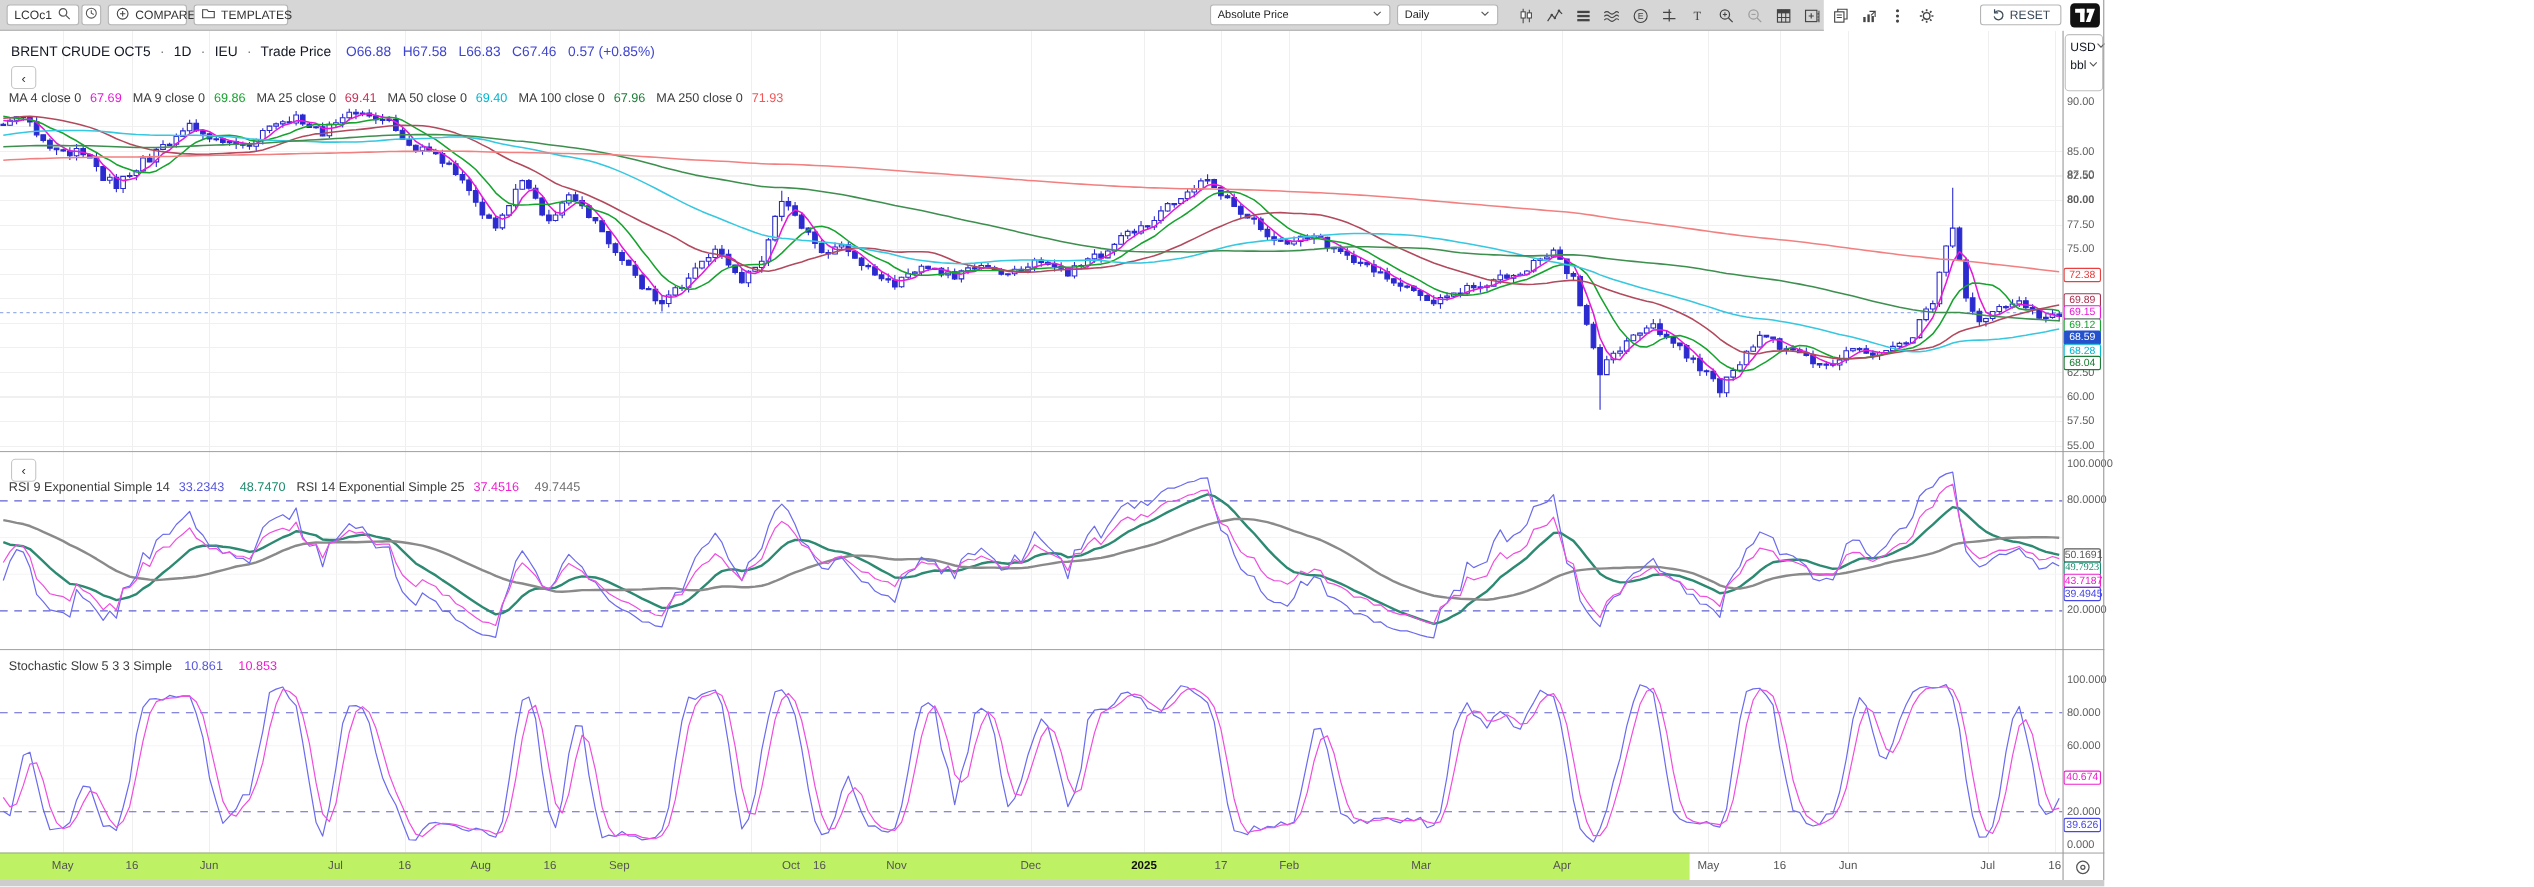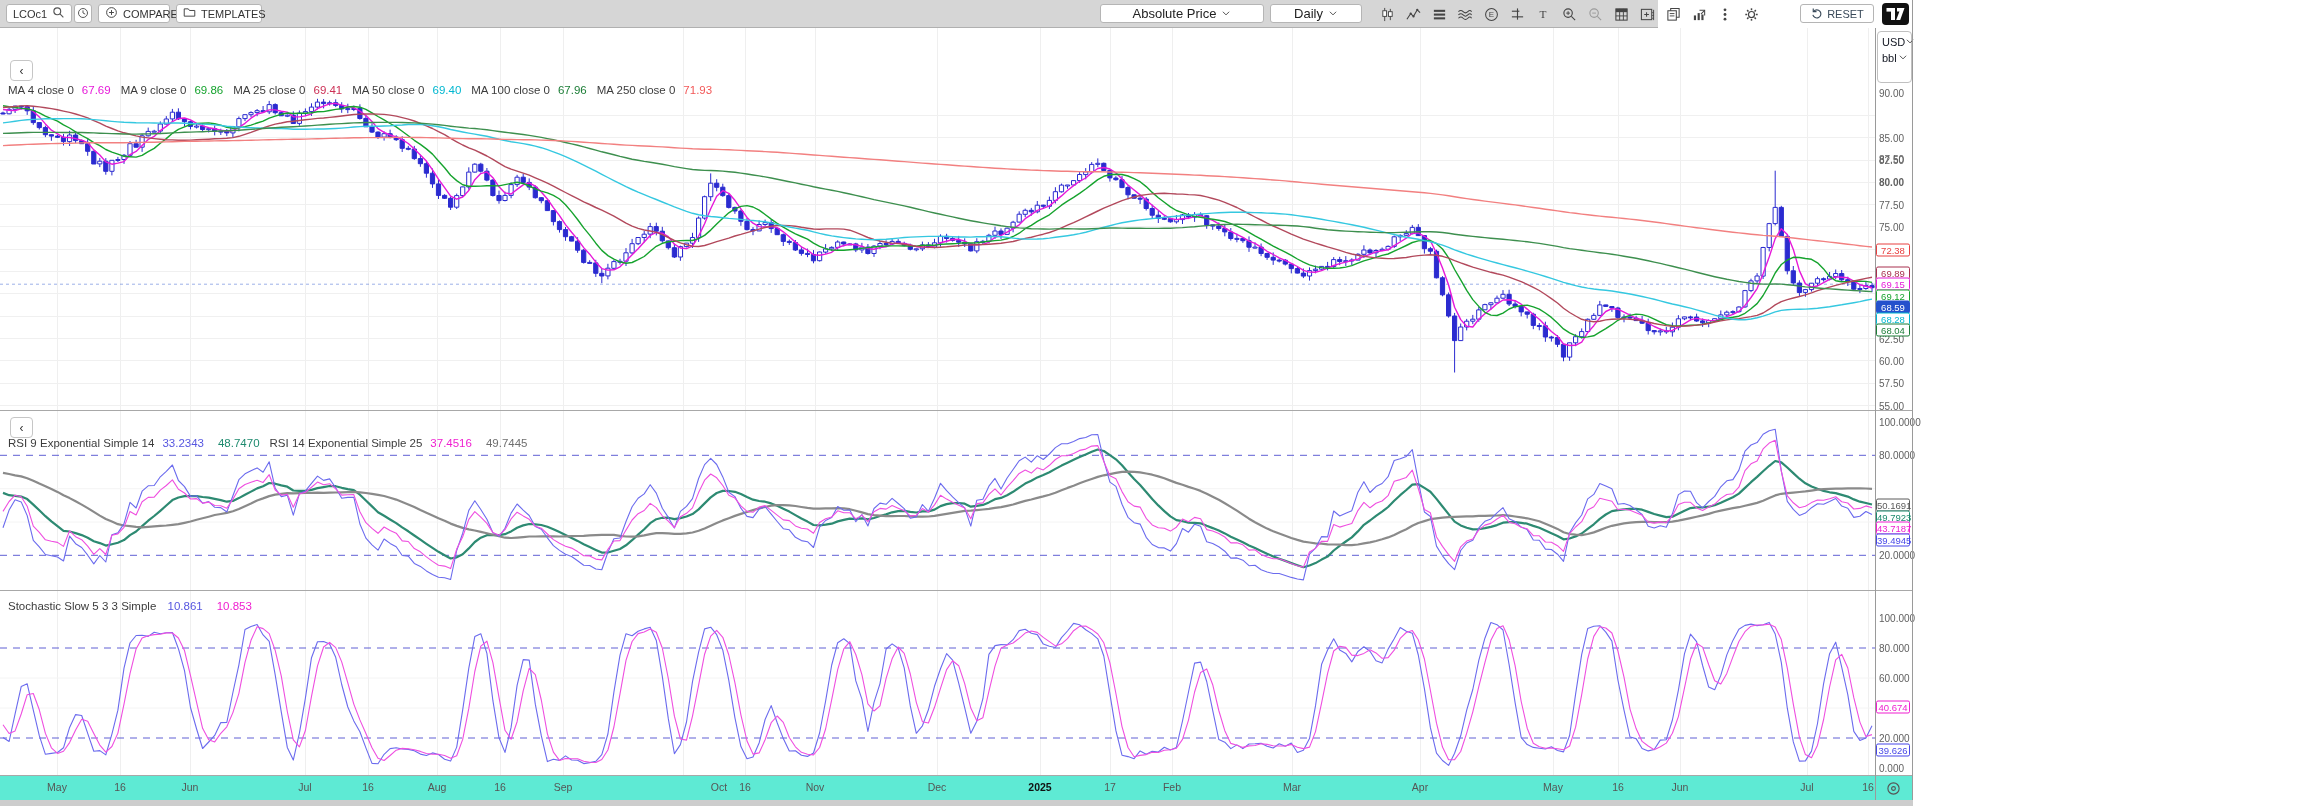--- a/index.html
+++ b/index.html
@@ -5,21 +5,21 @@
   html,body{margin:0;padding:0}
   body{width:2304px;height:806px;background:#fff;font-family:"Liberation Sans",sans-serif;
        overflow:hidden;position:relative;-webkit-font-smoothing:antialiased}
   .app{position:absolute;left:0;top:0;width:2304px;height:806px}
   
   .toolbar{position:absolute;left:0;top:0;width:1658px;height:28px;background:#d6d6d6;
            border-bottom:1px solid #b0b0b0;box-sizing:border-box;z-index:30}
   .tb-box{position:absolute;top:4px;height:19px;background:#fff;border:1px solid #b5b5b5;
           border-radius:3px;display:flex;align-items:center;font-size:11px;color:#333;
           box-sizing:border-box;padding:0 6px;gap:5px;cursor:pointer;white-space:nowrap}
-  .tb-select{justify-content:center;font-size:13px;color:#222}
+  .tb-select{justify-content:space-between;font-size:10px;color:#222}
   .tb-iconrow{position:absolute;left:1374px;top:0;height:28px;display:flex;align-items:center}
   .tb-icon{width:26px;height:28px;display:flex;align-items:center;justify-content:center;color:#444;cursor:pointer}
   .tb-icon.faded{opacity:.4}
   .tv-logo{position:absolute;left:1882px;top:3px;width:27px;height:22px;background:#111;
            border-radius:4px;display:flex;align-items:center;justify-content:center}
   
   .plot-svg{position:absolute;left:0;z-index:1}
   .divider{position:absolute;left:0;width:1913px;height:1px;background:#a8a8a8;z-index:6}
   .vborder{position:absolute;top:0;width:1px;background:#9a9a9a;z-index:6}
   .legend{position:absolute;z-index:10;white-space:nowrap;font-size:11.5px;color:#3c3c3c}
@@ -33,21 +33,21 @@
                 font-size:12px;color:#333;cursor:pointer}
   
   .axis-col{position:absolute;left:1876px;top:28px;width:36px;height:632px;background:#fff;z-index:5}
   .unit-box{position:absolute;left:1px;top:3px;width:33px;height:50px;border:1px solid #c0c0c0;
             border-radius:4px;background:#fff;font-size:11px;color:#131722}
   .unit-row{display:flex;align-items:center;justify-content:space-between;padding:4px 3px 0 4px;cursor:pointer}
   .tick{position:absolute;left:3px;font-size:10px;color:#5f5f5f;transform:translateY(-50%);white-space:nowrap}
   .plabel{position:absolute;left:0px;width:34px;box-sizing:border-box;font-size:9.5px;text-align:center;
           border:1px solid;border-radius:2px;background:#fff;line-height:11px;transform:translateY(-50%);z-index:7}
   
-  .time-axis{position:absolute;left:0;top:775px;width:1913px;height:25px;background:#5eead4;z-index:5}
+  .time-axis{position:absolute;left:0;top:775px;width:1536px;height:25px;background:#bef264;z-index:5}
   .tlabel{position:absolute;top:6px;transform:translateX(-50%);font-size:10.5px;color:#555}
   .tlabel.strong{color:#111;font-weight:bold}
   .corner-icon{position:absolute;left:1884px;top:779px;width:18px;height:18px;z-index:8;display:flex;
                align-items:center;justify-content:center;color:#444;cursor:pointer}
   .hscrollbar{position:absolute;left:0;top:800px;width:1913px;height:6px;background:#cdcdcd;z-index:9}
 </style>
 </head>
 <body>
 
 <div class="app">
@@ -274,20 +274,34 @@
       <path d="M7.0,81.3h4.2v4.5h-4.2zM13.0,78.1h4.2v3.2h-4.2zM67.5,107.0h4.2v6.6h-4.2zM97.7,133.2h4.2v2.7h-4.2zM109.8,132.3h4.2v11.0h-4.2zM115.8,131.5h4.2v1.0h-4.2zM121.9,127.3h4.2v4.2h-4.2zM127.9,115.7h4.2v11.6h-4.2zM140.0,107.8h4.2v11.4h-4.2zM146.1,103.4h4.2v4.4h-4.2zM152.1,103.2h4.2v1.0h-4.2zM158.2,96.0h4.2v7.1h-4.2zM164.2,91.0h4.2v5.1h-4.2zM170.3,84.2h4.2v6.7h-4.2zM194.5,98.1h4.2v1.0h-4.2zM206.6,100.7h4.2v1.0h-4.2zM230.8,98.8h4.2v6.1h-4.2zM236.8,90.6h4.2v8.2h-4.2zM242.9,86.7h4.2v3.9h-4.2zM248.9,84.6h4.2v2.1h-4.2zM255.0,82.7h4.2v1.9h-4.2zM267.1,76.6h4.2v7.2h-4.2zM285.2,87.2h4.2v1.0h-4.2zM297.3,85.1h4.2v10.3h-4.2zM303.3,83.6h4.2v1.6h-4.2zM309.4,79.1h4.2v4.5h-4.2zM315.4,74.1h4.2v5.0h-4.2zM327.5,74.7h4.2v1.0h-4.2zM345.7,80.6h4.2v1.0h-4.2zM351.7,80.5h4.2v1.0h-4.2zM382.0,105.7h4.2v3.4h-4.2zM454.6,167.6h4.2v11.6h-4.2zM460.6,158.9h4.2v8.7h-4.2zM466.7,144.1h4.2v14.9h-4.2zM472.7,136.2h4.2v7.9h-4.2zM502.9,167.4h4.2v5.1h-4.2zM509.0,156.6h4.2v10.8h-4.2zM515.0,149.2h4.2v7.4h-4.2zM605.8,240.2h4.2v7.7h-4.2zM611.8,233.6h4.2v6.7h-4.2zM617.9,233.3h4.2v1.0h-4.2zM623.9,224.8h4.2v8.4h-4.2zM630.0,215.7h4.2v9.2h-4.2zM636.0,209.5h4.2v6.2h-4.2zM642.1,206.2h4.2v3.3h-4.2zM648.1,198.6h4.2v7.5h-4.2zM678.3,218.6h4.2v10.4h-4.2zM684.4,215.1h4.2v3.5h-4.2zM690.4,209.5h4.2v5.7h-4.2zM696.5,190.1h4.2v19.4h-4.2zM702.5,168.7h4.2v21.4h-4.2zM708.6,155.2h4.2v13.5h-4.2zM757.0,196.5h4.2v6.4h-4.2zM763.0,194.6h4.2v1.9h-4.2zM817.5,224.0h4.2v8.7h-4.2zM823.5,220.9h4.2v3.2h-4.2zM829.6,219.4h4.2v1.5h-4.2zM835.6,214.0h4.2v5.4h-4.2zM847.7,215.9h4.2v1.0h-4.2zM859.8,219.1h4.2v2.8h-4.2zM871.9,218.1h4.2v7.4h-4.2zM877.9,215.5h4.2v2.6h-4.2zM890.0,213.4h4.2v2.6h-4.2zM914.2,220.8h4.2v1.0h-4.2zM920.3,216.9h4.2v3.9h-4.2zM932.4,214.8h4.2v4.4h-4.2zM938.4,208.3h4.2v6.6h-4.2zM974.7,213.7h4.2v9.2h-4.2zM980.8,213.3h4.2v1.0h-4.2zM986.8,207.3h4.2v6.0h-4.2zM992.9,203.0h4.2v4.3h-4.2zM1005.0,200.2h4.2v6.2h-4.2zM1011.0,194.2h4.2v6.0h-4.2zM1017.1,186.2h4.2v7.9h-4.2zM1023.1,182.3h4.2v4.0h-4.2zM1035.2,177.2h4.2v6.6h-4.2zM1047.3,172.4h4.2v5.9h-4.2zM1053.3,163.7h4.2v8.7h-4.2zM1059.4,157.1h4.2v6.7h-4.2zM1065.4,157.0h4.2v1.0h-4.2zM1071.5,152.6h4.2v4.4h-4.2zM1077.5,146.5h4.2v6.1h-4.2zM1083.6,143.8h4.2v2.8h-4.2zM1089.6,136.4h4.2v7.4h-4.2zM1095.7,135.3h4.2v1.1h-4.2zM1174.3,191.6h4.2v2.2h-4.2zM1180.4,186.9h4.2v4.7h-4.2zM1192.5,186.6h4.2v2.5h-4.2zM1234.8,210.4h4.2v1.0h-4.2zM1252.9,219.1h4.2v1.0h-4.2zM1307.4,242.6h4.2v5.4h-4.2zM1313.4,241.2h4.2v1.4h-4.2zM1319.5,238.4h4.2v2.8h-4.2zM1331.6,231.6h4.2v7.0h-4.2zM1343.7,232.7h4.2v1.0h-4.2zM1349.7,232.0h4.2v1.0h-4.2zM1355.8,226.3h4.2v5.8h-4.2zM1361.8,222.0h4.2v4.3h-4.2zM1373.9,222.5h4.2v2.3h-4.2zM1380.0,221.3h4.2v1.2h-4.2zM1386.0,218.4h4.2v2.9h-4.2zM1392.1,208.8h4.2v9.6h-4.2zM1398.1,207.4h4.2v1.4h-4.2zM1404.2,205.6h4.2v1.7h-4.2zM1410.2,199.4h4.2v6.3h-4.2zM1458.6,299.0h4.2v13.6h-4.2zM1464.6,293.2h4.2v5.8h-4.2zM1470.7,291.2h4.2v2.0h-4.2zM1476.7,281.9h4.2v9.3h-4.2zM1482.8,276.6h4.2v5.2h-4.2zM1488.8,274.8h4.2v1.9h-4.2zM1494.9,270.2h4.2v4.6h-4.2zM1500.9,266.3h4.2v3.9h-4.2zM1567.5,314.8h4.2v14.3h-4.2zM1573.5,308.7h4.2v6.1h-4.2zM1579.6,303.6h4.2v5.1h-4.2zM1585.6,291.3h4.2v12.3h-4.2zM1591.7,287.4h4.2v3.9h-4.2zM1597.7,276.9h4.2v10.5h-4.2zM1621.9,289.0h4.2v1.0h-4.2zM1658.2,302.9h4.2v1.0h-4.2zM1670.3,299.2h4.2v4.6h-4.2zM1676.3,290.8h4.2v8.4h-4.2zM1682.4,288.9h4.2v1.9h-4.2zM1706.6,292.6h4.2v2.3h-4.2zM1712.6,290.7h4.2v1.9h-4.2zM1718.7,286.9h4.2v3.8h-4.2zM1724.7,284.2h4.2v2.7h-4.2zM1730.8,283.6h4.2v1.0h-4.2zM1736.8,279.0h4.2v4.7h-4.2zM1742.9,262.6h4.2v16.3h-4.2zM1748.9,252.9h4.2v9.7h-4.2zM1755.0,248.0h4.2v4.9h-4.2zM1761.0,219.5h4.2v28.6h-4.2zM1767.1,195.6h4.2v23.9h-4.2zM1773.1,179.4h4.2v16.2h-4.2zM1803.3,261.6h4.2v2.8h-4.2zM1809.4,255.2h4.2v6.4h-4.2zM1815.4,250.7h4.2v4.5h-4.2zM1827.5,248.4h4.2v2.7h-4.2zM1833.6,245.5h4.2v3.0h-4.2zM1857.8,260.5h4.2v1.0h-4.2zM1863.8,257.6h4.2v2.9h-4.2z" fill="#ffffff" stroke="#2b2bd0" stroke-width="1"></path>
       <path d="M0.9,85.0h4.2v1.0h-4.2zM19.1,78.1h4.2v1.0h-4.2zM25.1,78.7h4.2v4.1h-4.2zM31.2,82.8h4.2v11.8h-4.2zM37.2,94.6h4.2v5.0h-4.2zM43.3,99.6h4.2v7.1h-4.2zM49.3,106.7h4.2v1.4h-4.2zM55.4,108.1h4.2v1.2h-4.2zM61.4,109.3h4.2v4.3h-4.2zM73.5,107.0h4.2v5.6h-4.2zM79.6,112.6h4.2v3.1h-4.2zM85.6,115.7h4.2v7.6h-4.2zM91.7,123.3h4.2v12.7h-4.2zM103.7,133.2h4.2v10.1h-4.2zM134.0,115.7h4.2v3.5h-4.2zM176.3,84.2h4.2v6.6h-4.2zM182.4,90.9h4.2v2.8h-4.2zM188.4,93.7h4.2v4.7h-4.2zM200.5,98.1h4.2v3.4h-4.2zM212.6,100.7h4.2v2.4h-4.2zM218.7,103.1h4.2v1.0h-4.2zM224.7,103.2h4.2v1.7h-4.2zM261.0,82.7h4.2v1.1h-4.2zM273.1,76.6h4.2v8.1h-4.2zM279.1,84.7h4.2v3.1h-4.2zM291.2,87.2h4.2v8.3h-4.2zM321.5,74.1h4.2v1.5h-4.2zM333.6,74.7h4.2v2.7h-4.2zM339.6,77.4h4.2v3.5h-4.2zM357.8,80.5h4.2v10.0h-4.2zM363.8,90.4h4.2v8.4h-4.2zM369.9,98.9h4.2v5.2h-4.2zM375.9,104.1h4.2v4.9h-4.2zM388.0,105.7h4.2v3.3h-4.2zM394.1,109.0h4.2v2.7h-4.2zM400.1,111.7h4.2v8.6h-4.2zM406.2,120.3h4.2v1.0h-4.2zM412.2,121.0h4.2v9.6h-4.2zM418.3,130.6h4.2v5.1h-4.2zM424.3,135.7h4.2v9.5h-4.2zM430.4,145.2h4.2v10.7h-4.2zM436.4,155.9h4.2v11.5h-4.2zM442.5,167.4h4.2v2.9h-4.2zM448.5,170.3h4.2v8.9h-4.2zM478.7,136.2h4.2v7.0h-4.2zM484.8,143.2h4.2v8.9h-4.2zM490.8,152.1h4.2v15.4h-4.2zM496.9,167.5h4.2v5.1h-4.2zM521.1,149.2h4.2v5.2h-4.2zM527.1,154.4h4.2v4.7h-4.2zM533.2,159.1h4.2v10.6h-4.2zM539.2,169.7h4.2v3.0h-4.2zM545.3,172.7h4.2v9.9h-4.2zM551.3,182.6h4.2v11.0h-4.2zM557.4,193.6h4.2v8.0h-4.2zM563.4,201.6h4.2v7.1h-4.2zM569.5,208.7h4.2v4.4h-4.2zM575.5,213.2h4.2v9.0h-4.2zM581.6,222.2h4.2v12.2h-4.2zM587.6,234.4h4.2v1.0h-4.2zM593.7,234.9h4.2v10.4h-4.2zM599.7,245.3h4.2v2.7h-4.2zM654.1,198.6h4.2v4.6h-4.2zM660.2,203.2h4.2v9.6h-4.2zM666.2,212.9h4.2v6.8h-4.2zM672.3,219.7h4.2v9.3h-4.2zM714.6,155.2h4.2v4.1h-4.2zM720.7,159.2h4.2v8.4h-4.2zM726.7,167.6h4.2v11.8h-4.2zM732.8,179.4h4.2v3.6h-4.2zM738.8,183.0h4.2v10.3h-4.2zM744.9,193.4h4.2v8.2h-4.2zM750.9,201.6h4.2v1.3h-4.2zM769.1,194.6h4.2v6.0h-4.2zM775.1,200.6h4.2v6.1h-4.2zM781.2,206.7h4.2v6.7h-4.2zM787.2,213.4h4.2v1.0h-4.2zM793.3,214.5h4.2v7.5h-4.2zM799.3,221.9h4.2v3.5h-4.2zM805.4,225.4h4.2v1.1h-4.2zM811.4,226.5h4.2v6.3h-4.2zM841.6,214.0h4.2v2.0h-4.2zM853.7,215.9h4.2v6.0h-4.2zM865.8,219.1h4.2v6.4h-4.2zM884.0,215.5h4.2v1.0h-4.2zM896.1,213.4h4.2v2.0h-4.2zM902.1,215.4h4.2v1.9h-4.2zM908.2,217.3h4.2v4.0h-4.2zM926.3,216.9h4.2v2.3h-4.2zM944.5,208.3h4.2v2.2h-4.2zM950.5,210.5h4.2v1.9h-4.2zM956.6,212.4h4.2v1.8h-4.2zM962.6,214.2h4.2v1.7h-4.2zM968.7,215.9h4.2v7.0h-4.2zM998.9,203.0h4.2v3.4h-4.2zM1029.2,182.3h4.2v1.5h-4.2zM1041.2,177.2h4.2v1.1h-4.2zM1101.7,135.3h4.2v7.2h-4.2zM1107.8,142.4h4.2v7.5h-4.2zM1113.8,150.0h4.2v1.7h-4.2zM1119.9,151.7h4.2v7.9h-4.2zM1125.9,159.5h4.2v7.3h-4.2zM1132.0,166.8h4.2v3.4h-4.2zM1138.0,170.2h4.2v1.0h-4.2zM1144.1,171.1h4.2v9.4h-4.2zM1150.1,180.5h4.2v6.7h-4.2zM1156.2,187.2h4.2v3.2h-4.2zM1162.2,190.3h4.2v1.0h-4.2zM1168.3,190.7h4.2v3.1h-4.2zM1186.4,186.9h4.2v2.2h-4.2zM1198.5,186.6h4.2v1.0h-4.2zM1204.6,187.7h4.2v9.2h-4.2zM1210.6,196.8h4.2v1.3h-4.2zM1216.7,198.1h4.2v2.4h-4.2zM1222.7,200.5h4.2v3.4h-4.2zM1228.7,204.0h4.2v6.5h-4.2zM1240.8,210.4h4.2v2.3h-4.2zM1246.9,212.7h4.2v6.5h-4.2zM1259.0,219.1h4.2v6.4h-4.2zM1265.0,225.5h4.2v3.8h-4.2zM1271.1,229.3h4.2v2.8h-4.2zM1277.1,232.1h4.2v1.0h-4.2zM1283.2,232.2h4.2v3.9h-4.2zM1289.2,236.1h4.2v4.5h-4.2zM1295.3,240.6h4.2v4.5h-4.2zM1301.3,245.1h4.2v3.0h-4.2zM1325.5,238.4h4.2v1.0h-4.2zM1337.6,231.6h4.2v1.9h-4.2zM1367.9,222.0h4.2v2.9h-4.2zM1416.2,199.4h4.2v8.2h-4.2zM1422.3,207.6h4.2v13.1h-4.2zM1428.3,220.7h4.2v2.5h-4.2zM1434.4,223.3h4.2v26.5h-4.2zM1440.4,249.8h4.2v17.0h-4.2zM1446.5,266.8h4.2v21.2h-4.2zM1452.5,288.0h4.2v24.6h-4.2zM1507.0,266.3h4.2v9.7h-4.2zM1513.0,276.0h4.2v2.5h-4.2zM1519.1,278.5h4.2v5.4h-4.2zM1525.1,283.9h4.2v2.3h-4.2zM1531.2,286.2h4.2v11.2h-4.2zM1537.2,297.5h4.2v1.0h-4.2zM1543.3,297.8h4.2v11.2h-4.2zM1549.3,309.0h4.2v1.0h-4.2zM1555.4,309.6h4.2v6.7h-4.2zM1561.4,316.3h4.2v12.8h-4.2zM1603.7,276.9h4.2v1.5h-4.2zM1609.8,278.5h4.2v1.5h-4.2zM1615.8,280.0h4.2v9.4h-4.2zM1627.9,289.0h4.2v1.1h-4.2zM1634.0,290.1h4.2v2.5h-4.2zM1640.0,292.6h4.2v2.6h-4.2zM1646.1,295.2h4.2v7.4h-4.2zM1652.1,302.6h4.2v1.2h-4.2zM1664.2,302.9h4.2v1.0h-4.2zM1688.4,288.9h4.2v1.0h-4.2zM1694.5,289.0h4.2v4.0h-4.2zM1700.5,292.9h4.2v1.9h-4.2zM1779.2,179.4h4.2v29.0h-4.2zM1785.2,208.4h4.2v34.4h-4.2zM1791.2,242.8h4.2v12.1h-4.2zM1797.3,255.0h4.2v9.5h-4.2zM1821.5,250.7h4.2v1.0h-4.2zM1839.6,245.5h4.2v6.3h-4.2zM1845.7,251.7h4.2v1.7h-4.2zM1851.7,253.5h4.2v7.7h-4.2zM1869.9,257.6h4.2v2.1h-4.2z" fill="#2b2bd0" stroke="#2b2bd0" stroke-width="1"></path>
       <path d="M3.0,81.5L9.1,82.3L15.1,82.5L21.2,80.9L27.2,80.2L33.3,83.5L39.3,88.9L45.4,95.9L51.4,102.2L57.5,105.9L63.5,109.4L69.6,109.5L75.6,110.6L81.7,112.2L87.7,114.6L93.8,121.9L99.8,127.0L105.8,133.9L111.9,136.2L117.9,135.1L124.0,133.6L130.0,126.7L136.1,123.4L142.1,117.5L148.2,111.5L154.2,108.4L160.3,102.6L166.3,98.4L172.4,93.6L178.4,90.5L184.5,90.0L190.5,91.8L196.6,95.3L202.6,97.9L208.7,99.7L214.7,100.8L220.8,102.1L226.8,103.0L232.9,102.5L238.9,99.4L245.0,95.3L251.0,90.2L257.1,86.2L263.1,84.5L269.2,81.9L275.2,81.9L281.3,83.2L287.3,84.1L293.3,88.8L299.4,88.9L305.4,87.9L311.5,85.8L317.5,80.5L323.6,78.1L329.6,75.9L335.7,75.4L341.7,77.1L347.8,78.4L353.8,79.8L359.9,83.1L365.9,87.6L372.0,93.5L378.0,100.6L384.1,104.4L390.1,107.0L396.2,108.9L402.2,111.7L408.3,115.5L414.3,120.9L420.4,126.9L426.4,133.1L432.5,141.9L438.5,151.1L444.6,159.7L450.6,168.2L456.7,171.2L462.7,169.0L468.8,162.5L474.8,151.7L480.8,145.6L486.9,143.9L492.9,149.7L499.0,158.8L505.0,164.9L511.1,166.0L517.1,161.4L523.2,156.9L529.2,154.8L535.3,158.1L541.3,164.0L547.4,171.0L553.4,179.6L559.5,187.6L565.5,196.6L571.6,204.3L577.6,211.4L583.7,219.6L589.7,226.2L595.8,234.2L601.8,240.6L607.9,242.1L613.9,241.8L620.0,238.8L626.0,233.0L632.1,226.8L638.1,220.8L644.2,214.0L650.2,207.5L656.3,204.4L662.3,205.2L668.3,208.6L674.4,216.2L680.4,220.0L686.5,220.6L692.5,218.1L698.6,208.3L704.6,195.8L710.7,180.8L716.7,168.3L722.8,162.7L728.8,165.3L734.9,172.3L740.9,180.9L747.0,189.4L753.0,195.2L759.1,198.6L765.1,198.9L771.2,198.6L777.2,199.6L783.3,203.8L789.3,208.8L795.4,214.1L801.4,218.8L807.5,222.1L813.5,226.7L819.6,227.2L825.6,226.1L831.7,224.3L837.7,219.6L843.8,217.5L849.8,216.3L855.8,216.9L861.9,218.2L867.9,220.6L874.0,221.2L880.0,219.6L886.1,218.8L892.1,215.8L898.2,215.1L904.2,215.5L910.3,216.8L916.3,218.7L922.4,219.0L928.4,219.5L934.5,217.9L940.5,214.8L946.6,213.2L952.6,211.5L958.7,211.3L964.7,213.2L970.8,216.3L976.8,216.7L982.9,216.4L988.9,214.3L995.0,209.3L1001.0,207.5L1007.1,204.2L1013.1,200.9L1019.2,196.8L1025.2,190.7L1031.3,186.6L1037.3,182.4L1043.3,180.4L1049.4,177.9L1055.4,172.9L1061.5,167.9L1067.5,162.5L1073.6,157.6L1079.6,153.3L1085.7,150.0L1091.7,144.8L1097.8,140.5L1103.8,139.5L1109.9,141.0L1115.9,144.8L1122.0,150.9L1128.0,157.0L1134.1,162.0L1140.1,166.9L1146.2,172.1L1152.2,177.2L1158.3,182.3L1164.3,187.2L1170.4,190.5L1176.4,191.6L1182.5,190.7L1188.5,190.3L1194.6,188.6L1200.6,187.6L1206.7,190.1L1212.7,192.3L1218.8,195.8L1224.8,199.9L1230.8,203.3L1236.9,206.3L1242.9,209.4L1249.0,213.2L1255.0,215.4L1261.1,219.1L1267.1,223.3L1273.2,226.5L1279.2,229.8L1285.3,232.4L1291.3,235.3L1297.4,238.5L1303.4,242.4L1309.5,244.1L1315.5,244.2L1321.6,242.6L1327.6,240.2L1333.7,237.5L1339.7,235.6L1345.8,234.1L1351.8,232.5L1357.9,231.1L1363.9,228.3L1370.0,226.3L1376.0,223.9L1382.1,222.7L1388.1,221.8L1394.2,217.7L1400.2,214.0L1406.3,210.1L1412.3,205.3L1418.3,205.0L1424.4,208.3L1430.4,212.7L1436.5,225.3L1442.5,240.1L1448.6,257.0L1454.6,279.3L1460.7,291.6L1466.7,298.2L1472.8,299.0L1478.8,291.3L1484.9,285.7L1490.9,281.1L1497.0,275.8L1503.0,272.0L1509.1,271.8L1515.1,272.7L1521.2,276.2L1527.2,281.1L1533.3,286.5L1539.3,291.3L1545.4,297.6L1551.4,303.5L1557.5,308.2L1563.5,316.0L1569.6,317.5L1575.6,317.3L1581.7,314.1L1587.7,304.6L1593.8,297.7L1599.8,289.8L1605.8,283.5L1611.9,280.7L1617.9,281.2L1624.0,284.2L1630.0,287.1L1636.1,290.3L1642.1,291.7L1648.2,295.1L1654.2,298.5L1660.3,301.1L1666.3,303.2L1672.4,302.4L1678.4,299.2L1684.5,295.6L1690.5,291.9L1696.6,290.4L1702.6,291.4L1708.7,292.4L1714.7,292.8L1720.8,291.3L1726.8,288.6L1732.9,286.4L1738.9,283.4L1745.0,277.4L1751.0,269.5L1757.1,260.6L1763.1,245.8L1769.2,229.0L1775.2,210.6L1781.3,200.7L1787.3,206.5L1793.3,221.4L1799.4,242.6L1805.4,255.9L1811.5,259.0L1817.5,258.0L1823.6,254.6L1829.6,251.4L1835.7,248.9L1841.7,249.2L1847.8,249.8L1853.8,253.0L1859.9,256.7L1865.9,258.2L1872.0,259.8" fill="none" stroke="#e619d9" stroke-width="1.4" stroke-linejoin="round"></path>
       <path d="M3.0,77.7L9.1,78.8L15.1,79.5L21.2,80.4L27.2,80.8L33.3,82.4L39.3,84.8L45.4,88.1L51.4,90.6L57.5,93.2L63.5,96.8L69.6,100.0L75.6,103.8L81.7,107.5L87.7,110.6L93.8,114.7L99.8,117.6L105.8,121.5L111.9,124.1L117.9,126.1L124.0,128.3L130.0,128.7L136.1,129.1L142.1,127.4L148.2,123.7L154.2,120.4L160.3,115.2L166.3,110.6L172.4,105.3L178.4,101.3L184.5,98.8L190.5,96.5L196.6,95.4L202.6,95.2L208.7,94.9L214.7,95.7L220.8,97.1L226.8,99.4L232.9,100.3L238.9,99.9L245.0,98.6L251.0,97.1L257.1,95.0L263.1,93.2L269.2,90.2L275.2,88.2L281.3,86.3L287.3,85.0L293.3,85.5L299.4,85.3L305.4,85.2L311.5,84.8L317.5,83.7L323.6,83.6L329.6,82.5L335.7,81.4L341.7,80.7L347.8,79.0L353.8,78.5L359.9,79.2L365.9,81.4L372.0,84.8L378.0,88.5L384.1,91.9L390.1,95.5L396.2,98.9L402.2,103.3L408.3,107.8L414.3,112.3L420.4,116.4L426.4,120.9L432.5,126.1L438.5,133.0L444.6,139.8L450.6,147.3L456.7,152.6L462.7,156.8L468.8,158.3L474.8,158.3L480.8,158.1L486.9,157.7L492.9,157.7L499.0,157.9L505.0,156.6L511.1,155.4L517.1,154.3L523.2,155.5L529.2,158.0L535.3,160.9L541.3,163.2L547.4,164.9L553.4,167.3L559.5,171.0L565.5,176.8L571.6,183.9L577.6,191.5L583.7,199.9L589.7,207.1L595.8,215.2L601.8,222.4L607.9,227.6L613.9,231.2L620.0,233.9L626.0,235.2L632.1,234.5L638.1,231.7L644.2,228.5L650.2,223.3L656.3,218.3L662.3,215.3L668.3,213.8L674.4,213.3L680.4,212.6L686.5,212.5L692.5,212.5L698.6,210.7L704.6,207.4L710.7,202.1L716.7,196.1L722.8,190.3L728.8,184.8L734.9,180.9L740.9,178.4L747.0,177.6L753.0,179.0L759.1,182.1L765.1,186.5L771.2,191.1L777.2,195.4L783.3,199.2L789.3,202.7L795.4,205.8L801.4,208.5L807.5,211.1L813.5,215.2L819.6,218.4L825.6,220.7L831.7,222.1L837.7,222.2L843.8,222.3L849.8,221.7L855.8,221.3L861.9,220.4L867.9,219.6L874.0,219.0L880.0,218.4L886.1,218.0L892.1,217.9L898.2,217.9L904.2,218.0L910.3,218.0L916.3,218.1L922.4,217.2L928.4,217.3L934.5,217.2L940.5,216.4L946.6,216.0L952.6,215.7L958.7,215.4L964.7,214.8L970.8,215.0L976.8,214.7L982.9,214.0L988.9,213.2L995.0,212.6L1001.0,212.1L1007.1,210.8L1013.1,208.5L1019.2,205.2L1025.2,200.7L1031.3,197.4L1037.3,193.4L1043.3,190.2L1049.4,186.8L1055.4,182.0L1061.5,177.2L1067.5,173.1L1073.6,169.4L1079.6,165.4L1085.7,161.0L1091.7,156.4L1097.8,151.6L1103.8,148.3L1109.9,146.8L1115.9,146.2L1122.0,146.5L1128.0,148.0L1134.1,150.7L1140.1,153.7L1146.2,158.6L1152.2,164.4L1158.3,169.7L1164.3,174.2L1170.4,178.9L1176.4,182.5L1182.5,184.7L1188.5,186.8L1194.6,188.5L1200.6,189.3L1206.7,190.4L1212.7,191.3L1218.8,192.3L1224.8,193.5L1230.8,195.6L1236.9,198.2L1242.9,200.8L1249.0,204.4L1255.0,207.9L1261.1,211.1L1267.1,214.6L1273.2,218.1L1279.2,221.2L1285.3,224.1L1291.3,227.4L1297.4,231.0L1303.4,234.2L1309.5,236.8L1315.5,238.6L1321.6,239.6L1327.6,240.3L1333.7,240.3L1339.7,240.0L1345.8,239.1L1351.8,237.6L1357.9,235.2L1363.9,232.9L1370.0,231.1L1376.0,229.3L1382.1,227.4L1388.1,226.0L1394.2,223.2L1400.2,220.4L1406.3,217.5L1412.3,214.5L1418.3,212.9L1424.4,212.4L1430.4,212.5L1436.5,215.7L1442.5,221.0L1448.6,229.8L1454.6,241.5L1460.7,251.9L1466.7,262.3L1472.8,271.6L1478.8,278.4L1484.9,284.3L1490.9,287.1L1497.0,287.5L1503.0,285.1L1509.1,281.0L1515.1,278.7L1521.2,277.7L1527.2,277.1L1533.3,278.9L1539.3,281.2L1545.4,285.0L1551.4,289.4L1557.5,295.0L1563.5,300.9L1569.6,304.9L1575.6,307.7L1581.7,309.6L1587.7,308.9L1593.8,307.8L1599.8,304.2L1605.8,300.7L1611.9,296.7L1617.9,292.3L1624.0,289.4L1630.0,287.4L1636.1,286.1L1642.1,286.6L1648.2,288.3L1654.2,291.2L1660.3,294.0L1666.3,296.6L1672.4,297.7L1678.4,297.9L1684.5,297.7L1690.5,297.3L1696.6,297.1L1702.6,296.2L1708.7,295.0L1714.7,293.6L1720.8,291.8L1726.8,290.1L1732.9,289.3L1738.9,288.2L1745.0,285.3L1751.0,280.8L1757.1,275.6L1763.1,267.5L1769.2,256.9L1775.2,245.0L1781.3,236.5L1787.3,232.0L1793.3,229.3L1799.4,229.5L1805.4,230.5L1811.5,231.3L1817.5,234.8L1823.6,240.9L1829.6,248.6L1835.7,252.7L1841.7,253.7L1847.8,253.6L1853.8,253.2L1859.9,253.1L1865.9,253.4L1872.0,254.4" fill="none" stroke="#16a32e" stroke-width="1.4" stroke-linejoin="round"></path>
       <path d="M3.0,79.5L9.1,79.0L15.1,78.5L21.2,77.9L27.2,77.8L33.3,78.2L39.3,78.9L45.4,79.7L51.4,80.6L57.5,81.7L63.5,83.1L69.6,84.4L75.6,86.0L81.7,87.8L87.7,89.9L93.8,92.6L99.8,95.2L105.8,98.1L111.9,100.5L117.9,102.9L124.0,104.8L130.0,106.3L136.1,107.9L142.1,109.1L148.2,109.9L154.2,110.6L160.3,111.2L166.3,111.7L172.4,111.9L178.4,112.2L184.5,112.2L190.5,112.1L196.6,111.8L202.6,111.5L208.7,111.2L214.7,110.8L220.8,110.6L226.8,110.3L232.9,109.6L238.9,108.3L245.0,106.4L251.0,104.4L257.1,102.0L263.1,100.0L269.2,97.8L275.2,96.1L281.3,95.0L287.3,93.7L293.3,93.3L299.4,92.5L305.4,91.7L311.5,91.1L317.5,90.4L323.6,90.0L329.6,89.4L335.7,88.7L341.7,88.0L347.8,87.3L353.8,86.5L359.9,86.1L365.9,85.9L372.0,86.0L378.0,86.1L384.1,86.4L390.1,87.1L396.2,88.1L402.2,89.6L408.3,91.1L414.3,93.0L420.4,95.3L426.4,97.8L432.5,100.5L438.5,103.7L444.6,106.7L450.6,110.4L456.7,113.8L462.7,117.0L468.8,119.8L474.8,122.2L480.8,125.0L486.9,128.0L492.9,131.4L499.0,135.1L505.0,138.6L511.1,141.2L517.1,143.2L523.2,145.2L529.2,147.2L535.3,149.8L541.3,152.4L547.4,155.2L553.4,158.1L559.5,161.3L565.5,164.5L571.6,167.6L577.6,170.6L583.7,173.8L589.7,176.5L595.8,179.5L601.8,182.2L607.9,185.1L613.9,188.1L620.0,191.7L626.0,195.2L632.1,198.1L638.1,200.4L644.2,202.0L650.2,203.0L656.3,204.4L662.3,206.7L668.3,209.5L674.4,212.5L680.4,214.9L686.5,216.7L692.5,218.2L698.6,218.5L704.6,217.5L710.7,215.6L716.7,213.6L722.8,211.8L728.8,210.1L734.9,208.0L740.9,206.4L747.0,204.6L753.0,202.8L759.1,201.1L765.1,199.5L771.2,198.2L777.2,197.5L783.3,197.4L789.3,197.6L795.4,198.2L801.4,199.3L807.5,200.2L813.5,201.0L819.6,201.2L825.6,200.9L831.7,200.9L837.7,200.9L843.8,201.1L849.8,202.2L855.8,204.3L861.9,206.8L867.9,209.5L874.0,211.5L880.0,213.0L886.1,214.3L892.1,215.1L898.2,215.6L904.2,216.2L910.3,217.2L916.3,218.2L922.4,218.9L928.4,219.4L934.5,219.5L940.5,219.2L946.6,218.8L952.6,218.2L958.7,217.7L964.7,217.1L970.8,217.0L976.8,216.7L982.9,216.5L988.9,216.2L995.0,215.7L1001.0,215.3L1007.1,214.4L1013.1,213.5L1019.2,211.9L1025.2,210.4L1031.3,209.2L1037.3,207.6L1043.3,206.2L1049.4,204.5L1055.4,202.4L1061.5,199.8L1067.5,197.2L1073.6,194.7L1079.6,191.8L1085.7,188.9L1091.7,186.0L1097.8,183.0L1103.8,180.2L1109.9,177.7L1115.9,175.1L1122.0,172.6L1128.0,170.7L1134.1,169.0L1140.1,167.5L1146.2,166.6L1152.2,165.9L1158.3,165.5L1164.3,165.3L1170.4,165.6L1176.4,166.0L1182.5,166.1L1188.5,166.6L1194.6,166.9L1200.6,167.5L1206.7,168.9L1212.7,170.5L1218.8,172.2L1224.8,174.3L1230.8,176.9L1236.9,179.5L1242.9,182.6L1249.0,185.9L1255.0,189.0L1261.1,192.0L1267.1,195.1L1273.2,198.0L1279.2,200.6L1285.3,203.3L1291.3,206.1L1297.4,208.6L1303.4,211.1L1309.5,213.2L1315.5,215.2L1321.6,217.0L1327.6,218.9L1333.7,220.6L1339.7,222.4L1345.8,224.3L1351.8,226.0L1357.9,227.2L1363.9,228.2L1370.0,229.1L1376.0,229.9L1382.1,230.3L1388.1,230.6L1394.2,230.5L1400.2,230.0L1406.3,229.5L1412.3,228.4L1418.3,227.6L1424.4,227.1L1430.4,226.7L1436.5,227.3L1442.5,228.3L1448.6,230.1L1454.6,232.6L1460.7,234.9L1466.7,237.0L1472.8,239.1L1478.8,240.8L1484.9,242.6L1490.9,244.3L1497.0,245.8L1503.0,247.1L1509.1,249.1L1515.1,251.4L1521.2,253.7L1527.2,256.3L1533.3,259.3L1539.3,262.5L1545.4,266.5L1551.4,270.6L1557.5,275.0L1563.5,280.2L1569.6,284.5L1575.6,288.0L1581.7,291.3L1587.7,292.9L1593.8,293.7L1599.8,293.3L1605.8,291.9L1611.9,291.2L1617.9,291.0L1624.0,290.9L1630.0,291.3L1636.1,291.9L1642.1,292.7L1648.2,294.0L1654.2,295.5L1660.3,296.6L1666.3,297.6L1672.4,298.2L1678.4,298.4L1684.5,298.1L1690.5,297.7L1696.6,297.1L1702.6,296.5L1708.7,295.5L1714.7,294.0L1720.8,292.9L1726.8,291.9L1732.9,291.1L1738.9,290.6L1745.0,289.6L1751.0,288.6L1757.1,287.4L1763.1,285.0L1769.2,281.2L1775.2,276.9L1781.3,273.6L1787.3,271.6L1793.3,270.0L1799.4,268.5L1805.4,266.8L1811.5,264.9L1817.5,262.7L1823.6,260.8L1829.6,259.1L1835.7,257.4L1841.7,255.9L1847.8,254.3L1853.8,253.0L1859.9,251.7L1865.9,250.4L1872.0,249.3" fill="none" stroke="#b2495c" stroke-width="1.4" stroke-linejoin="round"></path>
       <path d="M3.0,94.9L9.1,94.1L15.1,93.2L21.2,92.4L27.2,91.8L33.3,91.4L39.3,91.1L45.4,90.8L51.4,90.7L57.5,90.7L63.5,90.6L69.6,90.6L75.6,90.6L81.7,90.8L87.7,91.1L93.8,91.6L99.8,92.1L105.8,92.8L111.9,93.4L117.9,93.9L124.0,94.3L130.0,94.5L136.1,94.8L142.1,94.9L148.2,94.9L154.2,95.0L160.3,95.1L166.3,95.1L172.4,94.9L178.4,95.0L184.5,95.2L190.5,95.5L196.6,95.7L202.6,96.1L208.7,96.4L214.7,96.9L220.8,97.5L226.8,98.2L232.9,98.7L238.9,99.1L245.0,99.5L251.0,99.8L257.1,100.0L263.1,100.3L269.2,100.4L275.2,100.5L281.3,100.6L287.3,100.8L293.3,101.2L299.4,101.2L305.4,101.2L311.5,101.1L317.5,101.0L323.6,101.0L329.6,100.8L335.7,100.5L341.7,100.1L347.8,99.6L353.8,99.0L359.9,98.6L365.9,98.3L372.0,98.3L378.0,98.2L384.1,98.0L390.1,97.7L396.2,97.2L402.2,97.0L408.3,96.5L414.3,96.5L420.4,96.6L426.4,96.9L432.5,97.8L438.5,98.7L444.6,100.0L450.6,101.5L456.7,102.8L462.7,104.0L468.8,105.1L474.8,106.1L480.8,107.2L486.9,108.3L492.9,109.7L499.0,111.2L505.0,112.5L511.1,113.7L517.1,114.6L523.2,115.6L529.2,116.7L535.3,118.1L541.3,119.7L547.4,121.7L553.4,123.8L559.5,126.2L565.5,128.7L571.6,131.4L577.6,134.2L583.7,137.1L589.7,140.1L595.8,143.1L601.8,146.3L607.9,149.5L613.9,152.6L620.0,155.7L626.0,158.7L632.1,161.5L638.1,164.2L644.2,166.7L650.2,169.1L656.3,171.5L662.3,174.0L668.3,176.4L674.4,178.9L680.4,181.1L686.5,183.3L692.5,185.3L698.6,186.8L704.6,187.8L710.7,188.5L716.7,189.0L722.8,189.7L728.8,190.4L734.9,190.9L740.9,191.4L747.0,192.1L753.0,192.5L759.1,193.1L765.1,193.8L771.2,194.9L777.2,196.4L783.3,197.8L789.3,199.0L795.4,200.1L801.4,201.2L807.5,202.3L813.5,203.9L819.6,205.4L825.6,206.7L831.7,207.9L837.7,208.8L843.8,209.6L849.8,210.3L855.8,210.9L861.9,211.2L867.9,211.6L874.0,211.7L880.0,211.5L886.1,211.2L892.1,210.7L898.2,210.1L904.2,209.5L910.3,209.1L916.3,208.9L922.4,208.6L928.4,208.4L934.5,208.4L940.5,208.4L946.6,208.5L952.6,208.8L958.7,209.0L964.7,209.0L970.8,209.1L976.8,208.8L982.9,208.7L988.9,208.5L995.0,208.4L1001.0,208.7L1007.1,209.4L1013.1,210.1L1019.2,210.7L1025.2,211.0L1031.3,211.1L1037.3,211.0L1043.3,210.7L1049.4,210.1L1055.4,209.3L1061.5,208.5L1067.5,207.7L1073.6,206.8L1079.6,205.6L1085.7,204.2L1091.7,202.6L1097.8,200.9L1103.8,199.2L1109.9,197.7L1115.9,196.1L1122.0,194.8L1128.0,193.7L1134.1,192.7L1140.1,191.9L1146.2,191.2L1152.2,190.6L1158.3,190.0L1164.3,189.4L1170.4,188.8L1176.4,188.2L1182.5,187.6L1188.5,187.1L1194.6,186.6L1200.6,186.0L1206.7,185.6L1212.7,185.1L1218.8,184.7L1224.8,184.5L1230.8,184.3L1236.9,184.2L1242.9,184.3L1249.0,184.5L1255.0,184.6L1261.1,184.8L1267.1,185.1L1273.2,185.3L1279.2,185.7L1285.3,186.1L1291.3,186.8L1297.4,187.6L1303.4,188.5L1309.5,189.3L1315.5,190.3L1321.6,191.3L1327.6,192.4L1333.7,193.4L1339.7,194.5L1345.8,195.6L1351.8,196.8L1357.9,198.0L1363.9,199.3L1370.0,200.7L1376.0,202.1L1382.1,203.6L1388.1,205.1L1394.2,206.5L1400.2,208.0L1406.3,209.2L1412.3,210.2L1418.3,211.3L1424.4,212.6L1430.4,213.7L1436.5,215.3L1442.5,217.2L1448.6,219.3L1454.6,221.9L1460.7,224.0L1466.7,226.1L1472.8,228.0L1478.8,229.8L1484.9,231.6L1490.9,233.3L1497.0,235.0L1503.0,236.6L1509.1,238.2L1515.1,239.8L1521.2,241.4L1527.2,243.1L1533.3,244.8L1539.3,246.6L1545.4,248.5L1551.4,250.3L1557.5,252.3L1563.5,254.3L1569.6,256.0L1575.6,257.6L1581.7,259.0L1587.7,260.1L1593.8,261.0L1599.8,261.7L1605.8,262.3L1611.9,263.0L1617.9,264.0L1624.0,265.0L1630.0,266.0L1636.1,267.3L1642.1,268.5L1648.2,269.9L1654.2,271.3L1660.3,272.9L1666.3,274.5L1672.4,276.0L1678.4,277.3L1684.5,278.7L1690.5,280.1L1696.6,281.8L1702.6,283.5L1708.7,285.3L1714.7,287.1L1720.8,288.7L1726.8,290.0L1732.9,291.2L1738.9,291.8L1745.0,291.7L1751.0,291.0L1757.1,289.7L1763.1,288.1L1769.2,286.1L1775.2,283.9L1781.3,282.4L1787.3,281.7L1793.3,281.4L1799.4,281.2L1805.4,281.1L1811.5,280.7L1817.5,280.2L1823.6,279.5L1829.6,278.8L1835.7,277.7L1841.7,276.8L1847.8,275.7L1853.8,274.7L1859.9,273.6L1865.9,272.2L1872.0,271.1" fill="none" stroke="#35c8e0" stroke-width="1.4" stroke-linejoin="round"></path>
       <path d="M3.0,105.4L9.1,105.2L15.1,105.0L21.2,104.7L27.2,104.5L33.3,104.4L39.3,104.4L45.4,104.4L51.4,104.4L57.5,104.4L63.5,104.5L69.6,104.4L75.6,104.5L81.7,104.5L87.7,104.7L93.8,104.9L99.8,105.2L105.8,105.4L111.9,105.6L117.9,105.8L124.0,106.0L130.0,106.1L136.1,106.1L142.1,106.0L148.2,105.9L154.2,105.7L160.3,105.5L166.3,105.2L172.4,104.9L178.4,104.6L184.5,104.3L190.5,104.1L196.6,103.9L202.6,103.7L208.7,103.4L214.7,103.2L220.8,103.0L226.8,102.8L232.9,102.5L238.9,102.2L245.0,101.8L251.0,101.4L257.1,100.9L263.1,100.5L269.2,100.0L275.2,99.7L281.3,99.3L287.3,99.0L293.3,98.7L299.4,98.4L305.4,98.0L311.5,97.6L317.5,97.1L323.6,96.7L329.6,96.3L335.7,95.9L341.7,95.6L347.8,95.2L353.8,94.9L359.9,94.7L365.9,94.5L372.0,94.5L378.0,94.4L384.1,94.4L390.1,94.4L396.2,94.4L402.2,94.5L408.3,94.7L414.3,94.9L420.4,95.2L426.4,95.6L432.5,96.1L438.5,96.8L444.6,97.4L450.6,98.2L456.7,98.9L462.7,99.5L468.8,100.1L474.8,100.5L480.8,101.1L486.9,101.8L492.9,102.6L499.0,103.5L505.0,104.3L511.1,105.0L517.1,105.8L523.2,106.5L529.2,107.4L535.3,108.4L541.3,109.4L547.4,110.6L553.4,111.8L559.5,113.1L565.5,114.5L571.6,115.9L577.6,117.3L583.7,118.9L589.7,120.5L595.8,122.1L601.8,123.8L607.9,125.3L613.9,126.8L620.0,128.4L626.0,129.8L632.1,131.2L638.1,132.3L644.2,133.4L650.2,134.3L656.3,135.3L662.3,136.3L668.3,137.4L674.4,138.6L680.4,139.6L686.5,140.6L692.5,141.5L698.6,142.0L704.6,142.4L710.7,142.5L716.7,142.8L722.8,143.1L728.8,143.7L734.9,144.3L740.9,145.1L747.0,146.0L753.0,147.0L759.1,147.9L765.1,148.9L771.2,150.0L777.2,151.2L783.3,152.5L789.3,153.7L795.4,154.9L801.4,156.2L807.5,157.4L813.5,158.8L819.6,160.0L825.6,161.1L831.7,162.3L837.7,163.4L843.8,164.7L849.8,166.0L855.8,167.4L861.9,168.7L867.9,170.1L874.0,171.6L880.0,172.9L886.1,174.1L892.1,175.4L898.2,176.6L904.2,177.9L910.3,179.3L916.3,180.7L922.4,182.1L928.4,183.6L934.5,185.0L940.5,186.3L946.6,187.6L952.6,188.9L958.7,190.2L964.7,191.5L970.8,192.7L976.8,193.8L982.9,194.9L988.9,195.9L995.0,196.8L1001.0,197.8L1007.1,198.6L1013.1,199.3L1019.2,199.9L1025.2,200.3L1031.3,200.7L1037.3,200.9L1043.3,201.0L1049.4,201.1L1055.4,200.9L1061.5,200.8L1067.5,200.8L1073.6,200.9L1079.6,201.0L1085.7,201.0L1091.7,200.8L1097.8,200.5L1103.8,200.2L1109.9,200.0L1115.9,200.0L1122.0,200.1L1128.0,200.2L1134.1,200.3L1140.1,200.3L1146.2,200.4L1152.2,200.4L1158.3,200.4L1164.3,200.3L1170.4,200.2L1176.4,199.9L1182.5,199.6L1188.5,199.1L1194.6,198.7L1200.6,198.1L1206.7,197.6L1212.7,197.1L1218.8,196.8L1224.8,196.5L1230.8,196.4L1236.9,196.3L1242.9,196.4L1249.0,196.5L1255.0,196.7L1261.1,196.9L1267.1,197.1L1273.2,197.2L1279.2,197.2L1285.3,197.4L1291.3,197.7L1297.4,198.0L1303.4,198.6L1309.5,199.3L1315.5,200.2L1321.6,201.0L1327.6,201.7L1333.7,202.2L1339.7,202.7L1345.8,203.1L1351.8,203.4L1357.9,203.7L1363.9,203.9L1370.0,204.2L1376.0,204.4L1382.1,204.6L1388.1,204.6L1394.2,204.6L1400.2,204.4L1406.3,204.2L1412.3,204.0L1418.3,203.7L1424.4,203.7L1430.4,203.7L1436.5,204.0L1442.5,204.5L1448.6,205.3L1454.6,206.2L1460.7,207.0L1466.7,207.7L1472.8,208.4L1478.8,209.0L1484.9,209.6L1490.9,210.2L1497.0,210.8L1503.0,211.3L1509.1,211.9L1515.1,212.5L1521.2,213.1L1527.2,213.8L1533.3,214.6L1539.3,215.4L1545.4,216.4L1551.4,217.4L1557.5,218.4L1563.5,219.6L1569.6,220.6L1575.6,221.4L1581.7,222.3L1587.7,223.1L1593.8,223.9L1599.8,224.7L1605.8,225.4L1611.9,226.2L1617.9,227.1L1624.0,228.2L1630.0,229.2L1636.1,230.3L1642.1,231.5L1648.2,232.7L1654.2,234.1L1660.3,235.4L1666.3,236.9L1672.4,238.3L1678.4,239.7L1684.5,241.1L1690.5,242.6L1696.6,244.2L1702.6,245.8L1708.7,247.3L1714.7,248.7L1720.8,250.0L1726.8,251.3L1732.9,252.4L1738.9,253.5L1745.0,254.4L1751.0,255.2L1757.1,255.8L1763.1,256.1L1769.2,256.1L1775.2,256.0L1781.3,256.1L1787.3,256.7L1793.3,257.3L1799.4,258.1L1805.4,258.9L1811.5,259.4L1817.5,260.0L1823.6,260.5L1829.6,260.9L1835.7,261.3L1841.7,261.7L1847.8,262.1L1853.8,262.5L1859.9,262.9L1865.9,263.3L1872.0,263.6" fill="none" stroke="#3d8f4e" stroke-width="1.4" stroke-linejoin="round"></path>
       <path d="M3.0,117.6L9.1,117.3L15.1,117.0L21.2,116.7L27.2,116.4L33.3,116.2L39.3,116.0L45.4,115.8L51.4,115.6L57.5,115.5L63.5,115.4L69.6,115.2L75.6,115.1L81.7,114.9L87.7,114.8L93.8,114.8L99.8,114.8L105.8,114.8L111.9,114.8L117.9,114.7L124.0,114.7L130.0,114.6L136.1,114.5L142.1,114.4L148.2,114.3L154.2,114.2L160.3,114.0L166.3,113.9L172.4,113.7L178.4,113.5L184.5,113.4L190.5,113.3L196.6,113.2L202.6,113.1L208.7,113.0L214.7,112.9L220.8,112.8L226.8,112.7L232.9,112.6L238.9,112.5L245.0,112.4L251.0,112.2L257.1,112.1L263.1,111.9L269.2,111.8L275.2,111.6L281.3,111.5L287.3,111.4L293.3,111.3L299.4,111.2L305.4,111.1L311.5,110.9L317.5,110.8L323.6,110.6L329.6,110.4L335.7,110.3L341.7,110.1L347.8,110.0L353.8,109.8L359.9,109.7L365.9,109.6L372.0,109.6L378.0,109.6L384.1,109.5L390.1,109.5L396.2,109.4L402.2,109.4L408.3,109.4L414.3,109.5L420.4,109.5L426.4,109.6L432.5,109.7L438.5,109.9L444.6,110.1L450.6,110.3L456.7,110.5L462.7,110.6L468.8,110.7L474.8,110.7L480.8,110.8L486.9,110.9L492.9,111.0L499.0,111.2L505.0,111.4L511.1,111.5L517.1,111.6L523.2,111.7L529.2,111.8L535.3,111.9L541.3,112.1L547.4,112.3L553.4,112.5L559.5,112.8L565.5,113.1L571.6,113.4L577.6,113.8L583.7,114.2L589.7,114.6L595.8,115.0L601.8,115.5L607.9,115.9L613.9,116.3L620.0,116.7L626.0,117.1L632.1,117.4L638.1,117.7L644.2,118.0L650.2,118.3L656.3,118.6L662.3,118.9L668.3,119.3L674.4,119.7L680.4,120.1L686.5,120.4L692.5,120.8L698.6,121.0L704.6,121.2L710.7,121.3L716.7,121.4L722.8,121.6L728.8,121.8L734.9,122.1L740.9,122.4L747.0,122.7L753.0,123.0L759.1,123.3L765.1,123.6L771.2,124.0L777.2,124.3L783.3,124.7L789.3,125.1L795.4,125.6L801.4,126.0L807.5,126.5L813.5,127.0L819.6,127.4L825.6,127.9L831.7,128.3L837.7,128.7L843.8,129.2L849.8,129.6L855.8,130.0L861.9,130.5L867.9,131.0L874.0,131.4L880.0,131.8L886.1,132.3L892.1,132.7L898.2,133.2L904.2,133.6L910.3,134.1L916.3,134.6L922.4,135.1L928.4,135.5L934.5,136.0L940.5,136.4L946.6,136.8L952.6,137.2L958.7,137.7L964.7,138.1L970.8,138.5L976.8,139.0L982.9,139.4L988.9,139.8L995.0,140.2L1001.0,140.5L1007.1,140.9L1013.1,141.2L1019.2,141.5L1025.2,141.8L1031.3,142.1L1037.3,142.3L1043.3,142.6L1049.4,142.8L1055.4,143.0L1061.5,143.2L1067.5,143.3L1073.6,143.5L1079.6,143.6L1085.7,143.7L1091.7,143.7L1097.8,143.8L1103.8,143.9L1109.9,144.0L1115.9,144.1L1122.0,144.2L1128.0,144.4L1134.1,144.6L1140.1,144.7L1146.2,145.0L1152.2,145.2L1158.3,145.5L1164.3,145.7L1170.4,146.0L1176.4,146.3L1182.5,146.5L1188.5,146.8L1194.6,147.1L1200.6,147.3L1206.7,147.7L1212.7,148.0L1218.8,148.3L1224.8,148.6L1230.8,149.0L1236.9,149.4L1242.9,149.7L1249.0,150.2L1255.0,150.6L1261.1,151.0L1267.1,151.5L1273.2,152.0L1279.2,152.4L1285.3,152.9L1291.3,153.5L1297.4,154.0L1303.4,154.6L1309.5,155.1L1315.5,155.6L1321.6,156.2L1327.6,156.7L1333.7,157.2L1339.7,157.7L1345.8,158.2L1351.8,158.8L1357.9,159.3L1363.9,159.8L1370.0,160.3L1376.0,160.8L1382.1,161.3L1388.1,161.8L1394.2,162.3L1400.2,162.8L1406.3,163.3L1412.3,163.8L1418.3,164.3L1424.4,164.8L1430.4,165.4L1436.5,166.1L1442.5,166.9L1448.6,167.8L1454.6,168.8L1460.7,169.7L1466.7,170.6L1472.8,171.5L1478.8,172.3L1484.9,173.1L1490.9,173.9L1497.0,174.6L1503.0,175.4L1509.1,176.2L1515.1,176.9L1521.2,177.7L1527.2,178.6L1533.3,179.5L1539.3,180.3L1545.4,181.2L1551.4,182.0L1557.5,182.9L1563.5,183.7L1569.6,184.6L1575.6,185.3L1581.7,186.1L1587.7,186.8L1593.8,187.5L1599.8,188.1L1605.8,188.7L1611.9,189.3L1617.9,189.9L1624.0,190.5L1630.0,191.1L1636.1,191.8L1642.1,192.5L1648.2,193.3L1654.2,194.0L1660.3,194.8L1666.3,195.6L1672.4,196.5L1678.4,197.3L1684.5,198.1L1690.5,198.9L1696.6,199.7L1702.6,200.4L1708.7,201.2L1714.7,202.0L1720.8,202.7L1726.8,203.5L1732.9,204.2L1738.9,204.9L1745.0,205.5L1751.0,206.2L1757.1,206.8L1763.1,207.4L1769.2,207.8L1775.2,208.2L1781.3,208.7L1787.3,209.4L1793.3,210.0L1799.4,210.7L1805.4,211.4L1811.5,212.1L1817.5,212.7L1823.6,213.4L1829.6,214.1L1835.7,214.8L1841.7,215.5L1847.8,216.2L1853.8,216.9L1859.9,217.7L1865.9,218.4L1872.0,219.0" fill="none" stroke="#f28080" stroke-width="1.4" stroke-linejoin="round"></path>
     </svg>
 
+  <div class="sym-info">
+    <span>BRENT CRUDE OCT5</span>
+    <span class="sep">·</span>
+    <span>1D</span>
+    <span class="sep">·</span>
+    <span>IEU</span>
+    <span class="sep">·</span>
+    <span>Trade Price</span>
+    <span class="blue" style="margin-left:10px">O66.88</span>
+    <span class="blue" style="margin-left:7px">H67.58</span>
+    <span class="blue" style="margin-left:7px">L66.83</span>
+    <span class="blue" style="margin-left:7px">C67.46</span>
+    <span class="blue" style="margin-left:7px">0.57 (+0.85%)</span>
+  </div>
   <div class="collapse-btn" style="left:10px;top:60px">‹</div>
   <div class="legend" id="ma-legend" style="left:8px;top:84px"><span class="lbl">MA 4 close 0</span><span class="val" style="color: rgb(230, 25, 217);">67.69</span><span class="lbl">MA 9 close 0</span><span class="val" style="color: rgb(22, 163, 46);">69.86</span><span class="lbl">MA 25 close 0</span><span class="val" style="color: rgb(204, 47, 85);">69.41</span><span class="lbl">MA 50 close 0</span><span class="val" style="color: rgb(0, 183, 208);">69.40</span><span class="lbl">MA 100 close 0</span><span class="val" style="color: rgb(27, 125, 54);">67.96</span><span class="lbl">MA 250 close 0</span><span class="val" style="color: rgb(242, 87, 87);">71.93</span></div>
 
   <div class="divider" style="top:410px"></div>
 
   <svg id="rsi-svg" class="plot-svg" style="top:410px" width="1875" height="180">
       <line x1="57.5" y1="0" x2="57.5" y2="180" stroke="#efefef" shape-rendering="crispEdges"></line>
       <line x1="120.5" y1="0" x2="120.5" y2="180" stroke="#efefef" shape-rendering="crispEdges"></line>
       <line x1="190.5" y1="0" x2="190.5" y2="180" stroke="#efefef" shape-rendering="crispEdges"></line>
       <line x1="305.5" y1="0" x2="305.5" y2="180" stroke="#efefef" shape-rendering="crispEdges"></line>
@@ -427,21 +441,21 @@
       <div class="tick" style="top: 710px;">20.000</div>
       <div class="tick" style="top: 740px;">0.000</div>
       <div class="plabel" style="top: 222.322px; border-color: rgb(232, 64, 64); color: rgb(232, 64, 64);">72.38</div>
       <div class="plabel" style="top: 244.554px; border-color: rgb(168, 49, 79); color: rgb(168, 49, 79);">69.89</div>
       <div class="plabel" style="top: 256.054px; border-color: rgb(230, 25, 217); color: rgb(230, 25, 217);">69.15</div>
       <div class="plabel" style="top: 267.554px; border-color: rgb(22, 163, 46); color: rgb(22, 163, 46);">69.12</div>
       <div class="plabel" style="top: 279.054px; border-color: rgb(36, 81, 204); background: rgb(36, 81, 204); color: rgb(255, 255, 255);">68.59</div>
       <div class="plabel" style="top: 290.554px; border-color: rgb(0, 183, 208); color: rgb(0, 183, 208);">68.28</div>
       <div class="plabel" style="top: 302.054px; border-color: rgb(27, 125, 54); color: rgb(27, 125, 54);">68.04</div>
       <div class="plabel" style="top: 477.053px; border-color: rgb(90, 90, 90); color: rgb(90, 90, 90);">50.1691</div>
-      <div class="plabel" style="top: 488.553px; border-color: rgb(29, 138, 110); color: rgb(29, 138, 110);">49.7923</div>
+      <div class="plabel" style="top: 488.553px; border-color: rgb(29, 138, 110); color: rgb(29, 138, 110); font-family: Liberation Serif, serif;">49.7923</div>
       <div class="plabel" style="top: 500.053px; border-color: rgb(239, 31, 208); color: rgb(239, 31, 208);">43.7187</div>
       <div class="plabel" style="top: 511.553px; border-color: rgb(71, 71, 232); color: rgb(71, 71, 232);">39.4945</div>
       <div class="plabel" style="top: 678.989px; border-color: rgb(239, 31, 208); color: rgb(239, 31, 208);">40.674</div>
       <div class="plabel" style="top: 722px; border-color: rgb(71, 71, 232); color: rgb(71, 71, 232);">39.626</div>
     </div>
 
   <div class="vborder" style="left:1875px;top:28px;height:772px"></div>
   <div class="vborder" style="left:1912px;top:0;height:800px"></div>
   <div class="hscrollbar"></div>
 </div>

